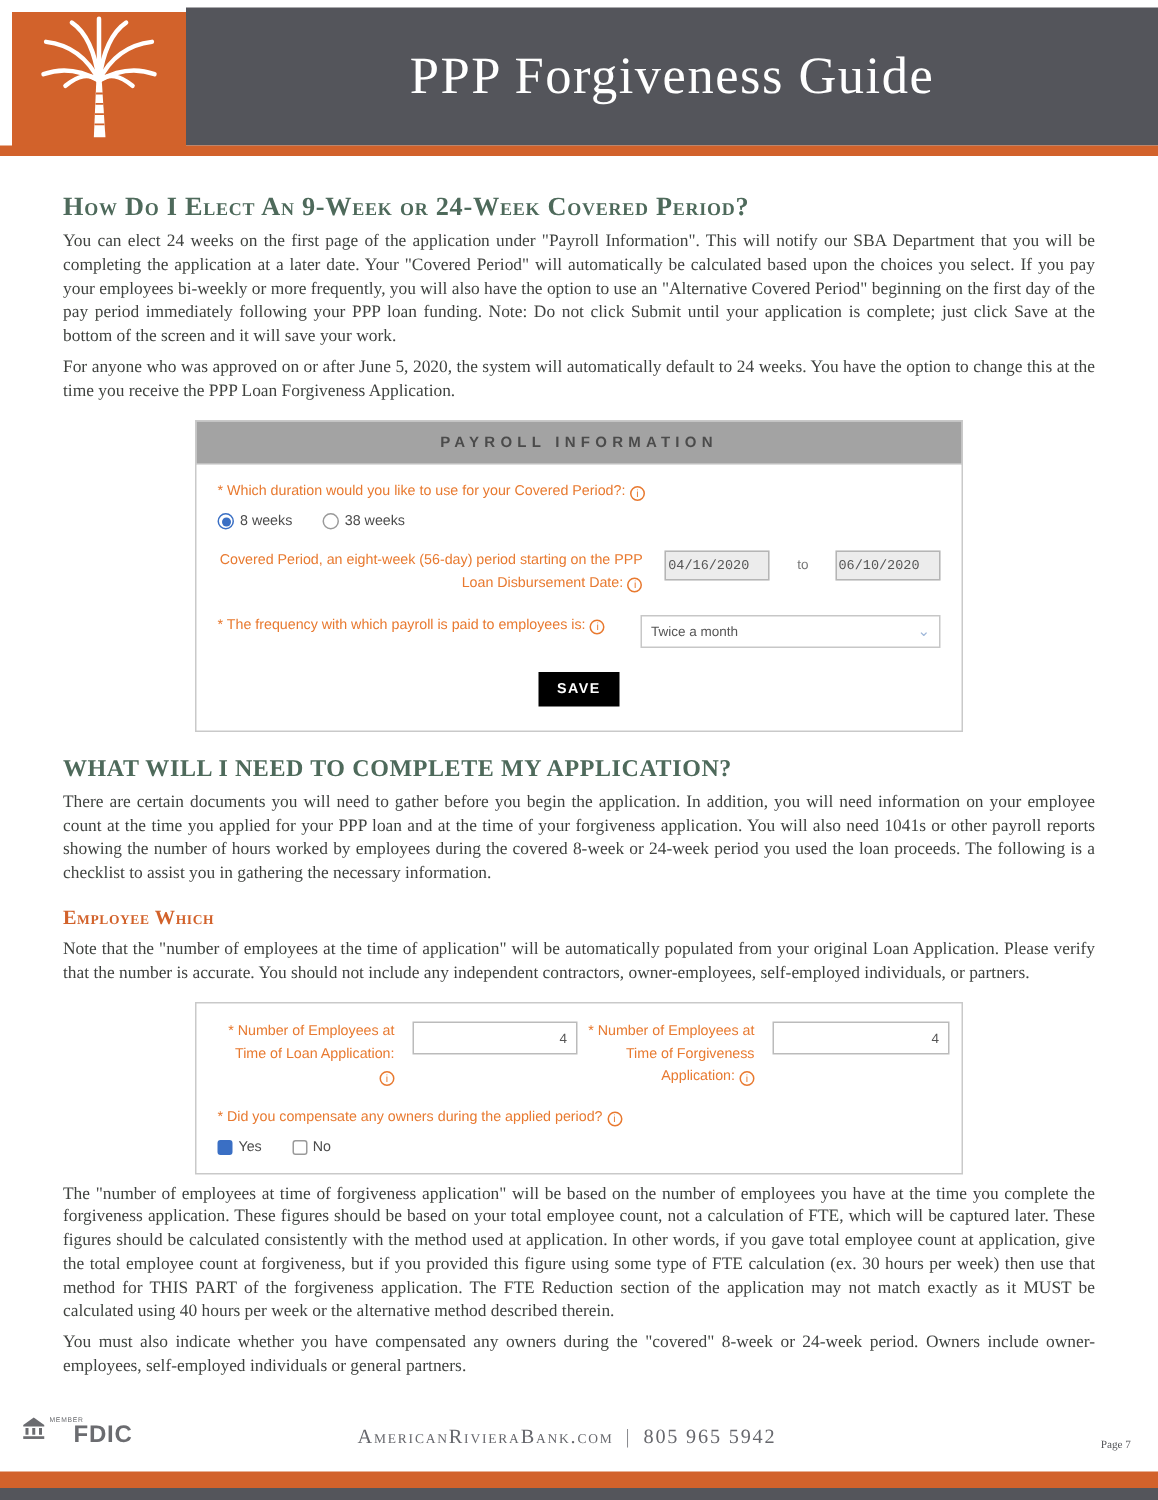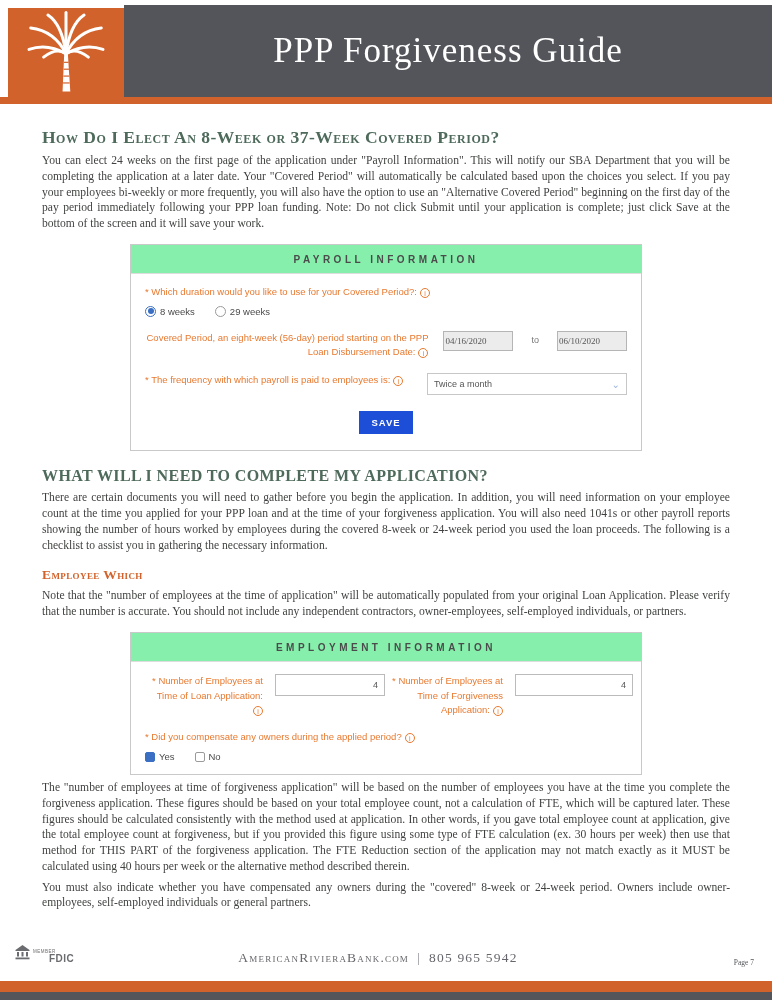--- a/index.html
+++ b/index.html
@@ -49,21 +49,21 @@
     font-variant: small-caps; letter-spacing:.4px;
   }
   p.body { margin-top: 5px; font-size:11.6px; line-height:1.36; text-align: justify; }
   
   .formbox {
     width: 512px; margin: 12px auto 4px auto;
     background:#fff; border:1px solid #c9c9c9;
     font-family:"Liberation Sans", sans-serif;
   }
   .formbox .fhead {
-    background:#86efac; border-bottom:1px solid #ddd;
+    background:#a3a3a3; border-bottom:1px solid #ddd;
     text-align:center; padding:9px 0 8px 0;
     font-size:10px; font-weight:700; letter-spacing:3.5px; color:#4b4b4b;
   }
   .fbody { padding: 12px 14px 12px 14px; }
   .olabel { color:#e8792f; font-size:9.5px; }
   .dotted { text-decoration-style: dotted; text-underline-offset: 2px; text-decoration-thickness: 1px; }
   .info {
     display:inline-block; margin-left:3px; width:10px; height:10px;
     border:1px solid #e8792f; border-radius:50%;
     font-size:7px; line-height:9px; text-align:center; color:#e8792f;
@@ -76,33 +76,33 @@
   }
   .radio.sel { border-color:#3a6fc4; }
   .radio.sel::after { content:""; width:6px; height:6px; border-radius:50%; background:#3a6fc4; }
   .opt { display:flex; align-items:flex-end; gap:4px; margin-right:14px; }
   .row2 { display:flex; margin-top:14px; }
   .lblcol { width: 285px; text-align:right; line-height:1.5; }
   .lblcol.left { text-align:left; }
   .valcol { flex:1; display:flex; align-items:flex-start; padding-left:15px; }
   .inp {
     height:20px; border:1px solid #b5b5b5; background:#ececec;
-    font-family:Liberation Serif, serif; font-size:9px; color:#555;
+    font-family:Liberation Mono, monospace; font-size:9px; color:#555;
     padding:0 1px; width:70px;
   }
   .to { font-size:9px; color:#777; margin:4px 18px 0 18px; }
   .selectbox {
     width: 200px; height:22px; border:1px solid #c7c7c7; background:#fff;
     display:flex; align-items:center; justify-content:space-between;
     font-size:9px; color:#555; padding:0 6px;
   }
   .chev { color:#9db6d8; font-size:10px; }
   .savebtn {
     display:block; margin: 16px auto 4px auto;
-    background:#1d4ed8; color:#fff; border:0;
+    background:#000000; color:#fff; border:0;
     font-family:"Liberation Sans",sans-serif; font-size:9.5px; font-weight:700;
     letter-spacing:1px; padding:6px 12px; cursor:pointer;
   }
   
   .emp-grid { display:flex; }
   .emp-half { display:flex; flex:1; }
   .emp-lbl { width:118px; text-align:right; line-height:1.55; }
   .numinp {
     height:22px; border:1px solid #bbb; background:#fff;
     font-family:"Liberation Sans",sans-serif; font-size:9px; color:#555;
@@ -118,21 +118,21 @@
   
   .footer {
     position:absolute; left:0; right:0; bottom:0; height:58px;
   }
   .fdic {
     position:absolute; left:14px; top:2px;
     display:flex; align-items:flex-end; gap:2px; color:#6b6c70;
   }
   .fdic .txt { line-height:1; }
   .fdic .member { font-family:"Liberation Sans",sans-serif; font-size:4.5px; letter-spacing:.5px; }
-  .fdic .fdic-big { font-family:"Liberation Sans",sans-serif; font-size:10px; font-weight:700; letter-spacing:.5px;padding-left:16px; }
+  .fdic .fdic-big { font-family:"Liberation Sans",sans-serif; font-size:16px; font-weight:700; letter-spacing:.5px;padding-left:16px; }
   .contact {
     position:absolute; left:0; right:16px; top:8px; text-align:center;
     color:#66676c; font-size:13.5px; font-variant:small-caps; letter-spacing:1.2px;
   }
   .contact .sep { margin:0 8px; color:#8a8b8f; }
   .pagenum { position:absolute; right:18px; top:16px; font-size:7.5px; color:#55565a; }
   .foot-stripe { position:absolute; left:0; right:0; bottom:8px; height:11px; background:#d2622b; }
   .foot-dark { position:absolute; left:0; right:0; bottom:0; height:8px; background:#54555b; }
 </style>
 </head>
@@ -166,37 +166,38 @@
       </span>
     </div>
     <div class="banner">
       <div class="title">PPP Forgiveness Guide</div>
     </div>
     <div class="hdr-stripe"></div>
   </div>
 
   <div class="content">
 
-    <h1 class="green">How Do I Elect An 8-Week or 37-Week Covered Period?</h1>
+    <h1 class="green">How Do I Elect An 9-Week or 24-Week Covered Period?</h1>
     <p class="body">You can elect 24 weeks on the first page of the application under "Payroll Information".  This will notify our SBA Department that you will be completing the application at a later date.  Your "Covered Period" will automatically be calculated based upon the choices you select.  If you pay your employees bi-weekly or more frequently, you will also have the option to use an "Alternative Covered Period" beginning on the first day of the pay period immediately following your PPP loan funding.  Note: Do not click Submit until your application is complete; just click Save at the bottom of the screen and it will save your work.</p>
+    <p class="body">For anyone who was approved on or after June 5, 2020, the system will automatically default to 24 weeks. You have the option to change this at the time you receive the PPP Loan Forgiveness Application.</p>
 
     <div class="formbox">
       <div class="fhead">PAYROLL INFORMATION</div>
       <div class="fbody">
         <div class="olabel">
           <span class="dotted">* Which duration would you like to use for your Covered Period?:</span><span class="info">i</span>
         </div>
         <div class="radio-row">
           <span class="opt">
             <span class="radio sel"></span>
             <span>8 weeks</span>
           </span>
           <span class="opt">
             <span class="radio"></span>
-            <span>29 weeks</span>
+            <span>38 weeks</span>
           </span>
         </div>
         <div class="row2">
           <div class="lblcol olabel">
             <span class="dotted">Covered Period, an eight-week (56-day) period starting on the PPP Loan Disbursement Date:</span><span class="info">i</span>
           </div>
           <div class="valcol">
             <input class="inp" readonly="" value="04/16/2020" style="">
             <span class="to">to</span>
             <input class="inp" readonly="" value="06/10/2020" style="">
@@ -217,21 +218,20 @@
       </div>
     </div>
 
     <h2 class="green">WHAT WILL I NEED TO COMPLETE MY APPLICATION?</h2>
     <p class="body">There are certain documents you will need to gather before you begin the application.  In addition, you will need information on your employee count at the time you applied for your PPP loan and at the time of your forgiveness application.  You will also need 1041s or other payroll reports showing the number of hours worked by employees during the covered 8-week or 24-week period you used the loan proceeds. The following is a checklist to assist you in gathering the necessary information.</p>
 
     <h3 class="orange">Employee Which</h3>
     <p class="body">Note that the "number of employees at the time of application" will be automatically populated from your original Loan Application.  Please verify that the number is accurate. You should not include any independent contractors, owner-employees, self-employed individuals, or partners.</p>
 
     <div class="formbox">
-      <div class="fhead">EMPLOYMENT INFORMATION</div>
       <div class="fbody">
         <div class="emp-grid">
           <div class="emp-half">
             <div class="emp-lbl olabel">
               <span class="dotted">* Number of Employees at Time of Loan Application:</span><span class="info">i</span>
             </div>
             <input class="numinp a" readonly="" value="4" style="">
           </div>
           <div class="emp-half">
             <div class="emp-lbl olabel">

